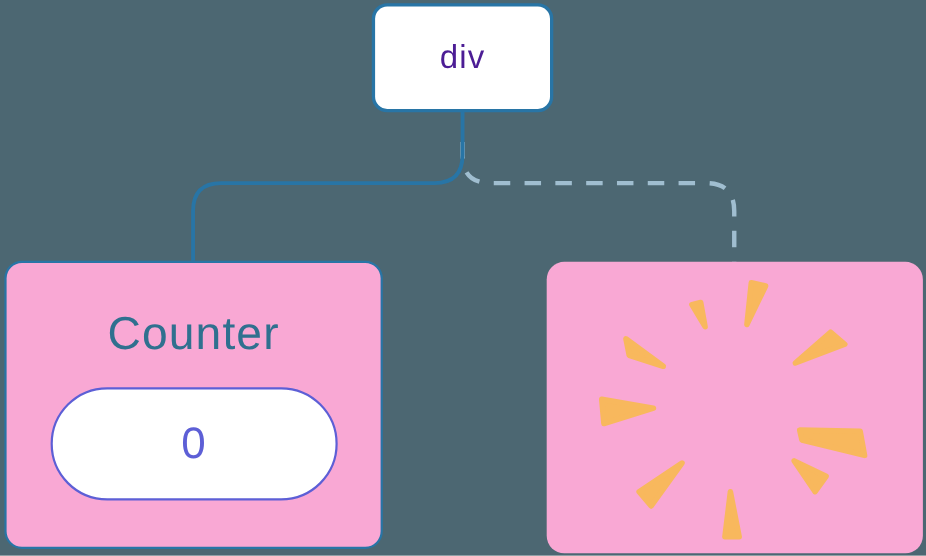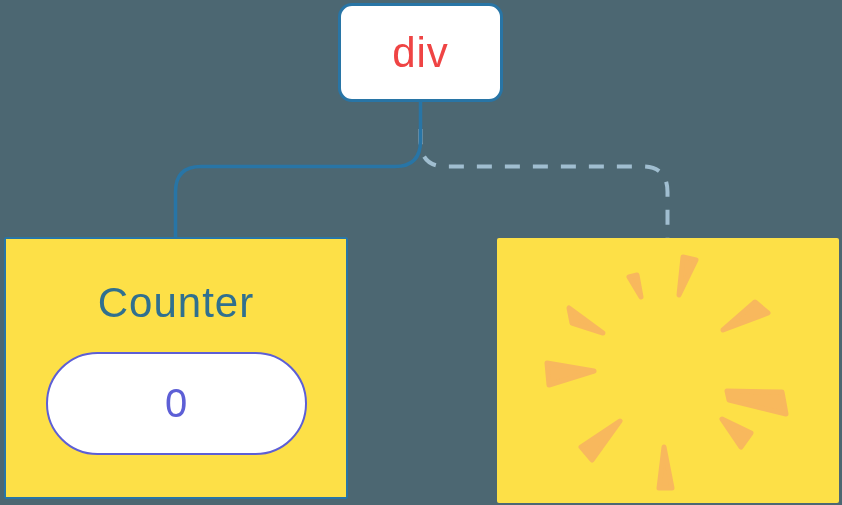--- a/index.html
+++ b/index.html
@@ -23,30 +23,30 @@
     width: 165px; height: 99px;
     box-sizing: border-box;
     background: #FFFFFF;
     border: 3px solid #2875A6;
     border-radius: 14px;
     display: flex;
     align-items: center;
     justify-content: center;
   }
   .node-label {
-    font-size: 42px;
+    font-size: 30px;
     font-weight: 500;
     letter-spacing: 1px;
-    color: #ef4444;
+    color: #4c1d95;
   }
   .card {
     position: absolute;
     box-sizing: border-box;
-    background: #fde047;
-    border-radius: 2px;
+    background: #f9a8d4;
+    border-radius: 16px;
   }
   .card-counter {
     left: 4px; top: 237px;
     width: 344px; height: 262px;
     border: 2.5px solid #2875A6;
     display: flex;
     flex-direction: column;
     align-items: center;
   }
   .card-title {

